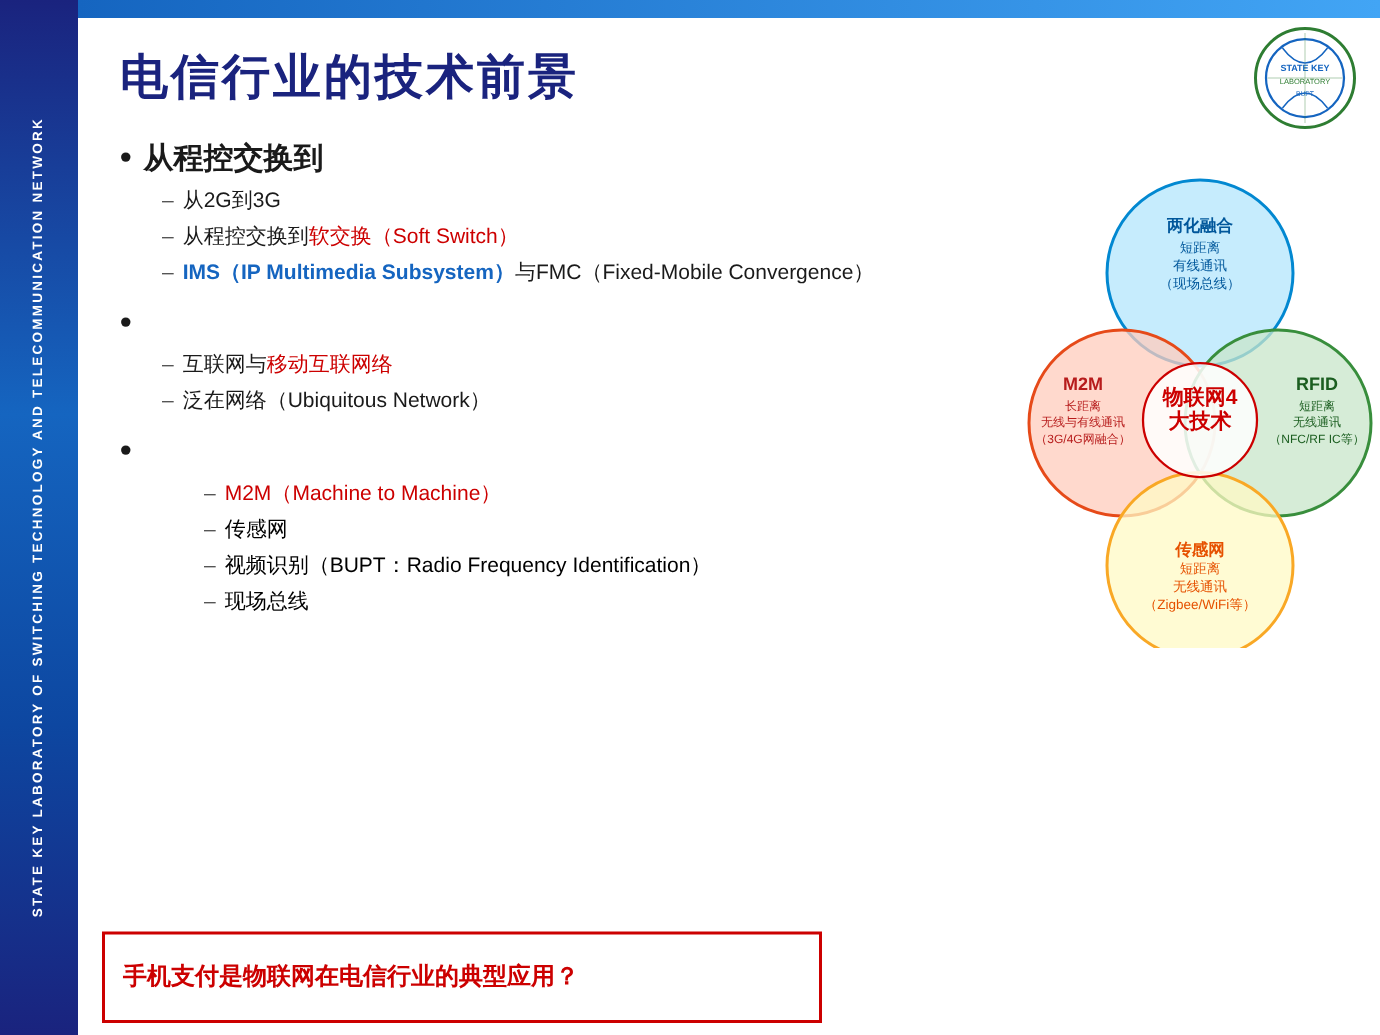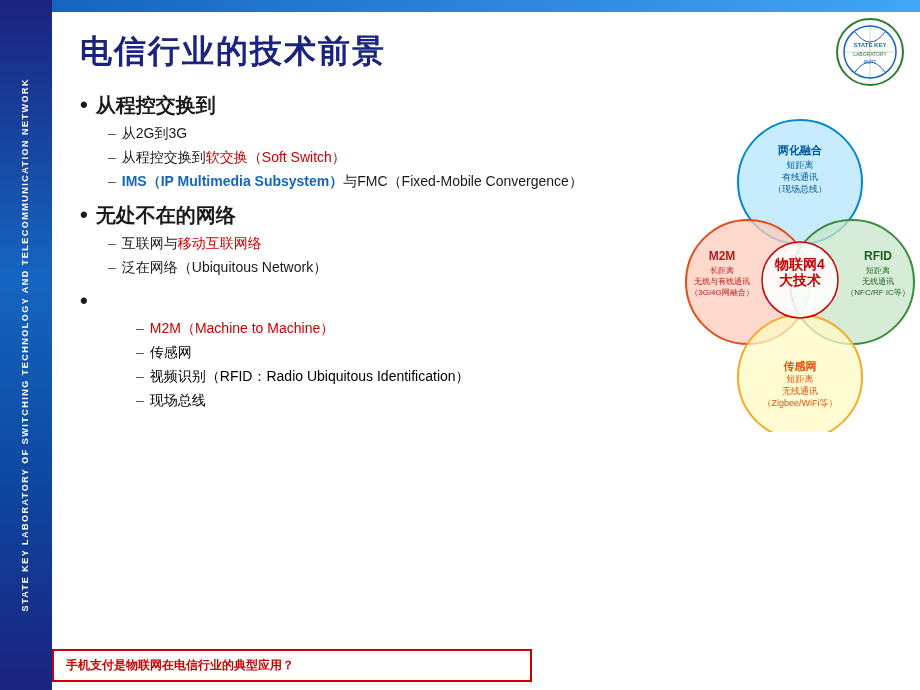--- a/index.html
+++ b/index.html
@@ -135,26 +135,26 @@
     
     .logo-circle {
       width: 70px;
       height: 70px;
     }
 
     
     .bottom-notice {
       position: absolute;
       bottom: 8px;
-      left: 52px;
+      left: 68px;
       width: 480px;
       background: #fff;
       border: 2.5px solid #cc0000;
-      padding: 6px 12px;
-      font-size: 12px;
+      padding: 18px 12px;
+      font-size: 16px;
       font-weight: bold;
       color: #cc0000;
     }
 
     
     .iot-diagram {
       position: relative;
       width: 280px;
       height: 340px;
     }
@@ -234,21 +234,20 @@
             <span class="sub-item-text">
               <span class="blue-bold">IMS（IP Multimedia Subsystem）</span>与FMC（Fixed-Mobile Convergence）
             </span>
           </div>
         </div>
       </div>
 
       <div class="bullet-section">
         <div class="bullet-main">
           <span class="bullet-dot">•</span>
-          <span>无处不在的网络</span>
         </div>
         <div class="sub-items">
           <div class="sub-item">
             <span class="sub-dash">–</span>
             <span class="sub-item-text">
               互联网与<span class="red-text">移动互联网络</span>
             </span>
           </div>
           <div class="sub-item">
             <span class="sub-dash">–</span>
@@ -265,21 +264,21 @@
           <div class="sub-item-iot">
             <span class="sub-dash">–</span>
             <span class="sub-item-text red-text">M2M（<span class="red-text">Machine to Machine</span>）</span>
           </div>
           <div class="sub-item-iot">
             <span class="sub-dash">–</span>
             <span class="sub-item-text">传感网</span>
           </div>
           <div class="sub-item-iot">
             <span class="sub-dash">–</span>
-            <span class="sub-item-text">视频识别（RFID：Radio Ubiquitous Identification）</span>
+            <span class="sub-item-text">视频识别（BUPT：Radio Frequency Identification）</span>
           </div>
           <div class="sub-item-iot">
             <span class="sub-dash">–</span>
             <span class="sub-item-text">现场总线</span>
           </div>
         </div>
       </div>
 
     </div>
 

